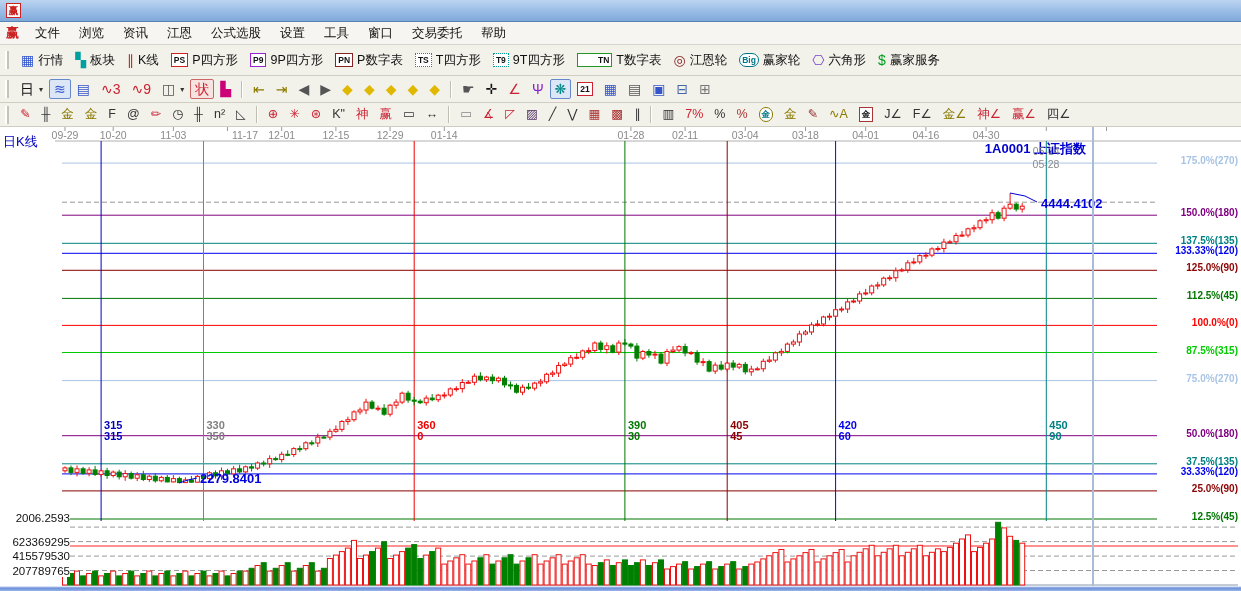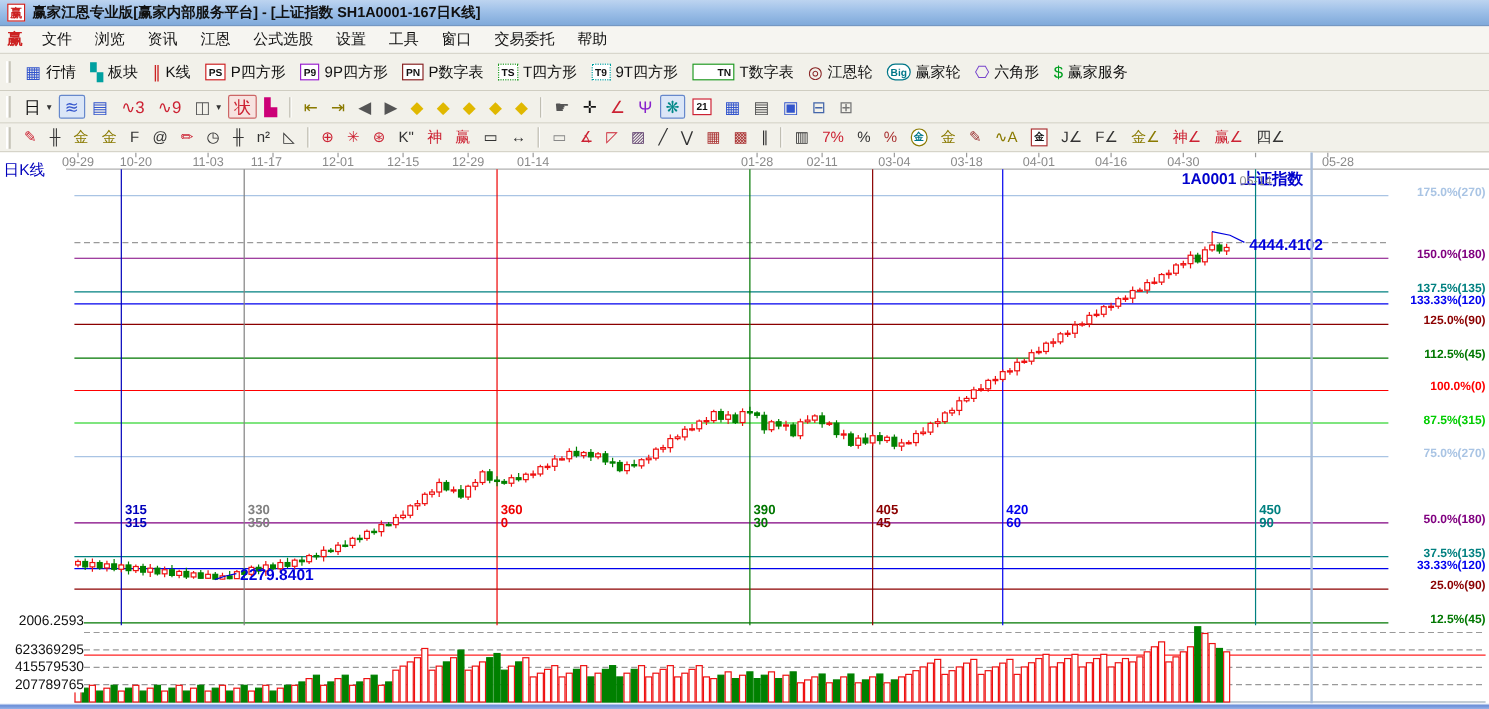--- a/index.html
+++ b/index.html
@@ -45,21 +45,20 @@
   .annot { position:absolute; font-size:13px; font-weight:bold; color:#0000dd; }
   #right-border { position:absolute; top:0; right:0; width:2px; height:464px; background:#a8bcd8; }
   #bottom-strip { position:absolute; left:0; top:459px; width:1241px; height:5px;
     background:linear-gradient(180deg,#ffffff 0%,#6a8ed8 40%,#9ab4e8 100%); }
 </style>
 </head>
 <body>
 
 <div id="titlebar">
   <span class="logo-box">赢</span>
-  <span>赢家江恩专业版[赢家内部服务平台] - [上证指数  SH1A0001-167日K线]</span>
 </div>
 
 <div id="menubar">
   <span class="menu-logo">赢</span>
 <div class="menu-item">文件</div>
     <div class="menu-item">浏览</div>
     <div class="menu-item">资讯</div>
     <div class="menu-item">江恩</div>
     <div class="menu-item">公式选股</div>
     <div class="menu-item">设置</div>
@@ -891,34 +890,34 @@
   <div class="annot" style="top:344px;left:200px;">2279.8401</div>
   <div class="leftlbl" style="top:385px;">2006.2593</div>
   <div class="leftlbl" style="top:409px;">623369295</div>
   <div class="leftlbl" style="top:423px;">415579530</div>
   <div class="leftlbl" style="top:438px;">207789765</div>
   <div id="right-border"></div>
   <div id="bottom-strip"></div>
 <div class="datelbl" style="left: 43px;">09-29</div>
     <div class="datelbl" style="left: 91.2px;">10-20</div>
     <div class="datelbl" style="left: 151.4px;">11-03</div>
-    <div class="datelbl" style="left: 200px;">11-17</div>
+    <div class="datelbl" style="left: 223px;">11-17</div>
     <div class="datelbl" style="left: 259.7px;">12-01</div>
     <div class="datelbl" style="left: 313.9px;">12-15</div>
     <div class="datelbl" style="left: 368.1px;">12-29</div>
     <div class="datelbl" style="left: 422.3px;">01-14</div>
     <div class="datelbl" style="left: 608.9px;">01-28</div>
     <div class="datelbl" style="left: 663.1px;">02-11</div>
     <div class="datelbl" style="left: 723.3px;">03-04</div>
     <div class="datelbl" style="left: 783.5px;">03-18</div>
     <div class="datelbl" style="left: 843.7px;">04-01</div>
     <div class="datelbl" style="left: 903.9px;">04-16</div>
     <div class="datelbl" style="left: 964.1px;">04-30</div>
     <div class="datelbl" style="left: 1024.3px; margin-top: 16px;">05-14</div>
-    <div class="datelbl" style="left: 1093px;">05-28</div>
+    <div class="datelbl" style="left: 1024px; margin-top: 29px;">05-28</div>
     <div class="plabel" style="top: 28.1px; color: rgb(169, 196, 228);">175.0%(270)</div>
     <div class="plabel" style="top: 80.2px; color: rgb(128, 0, 128);">150.0%(180)</div>
     <div class="plabel" style="top: 108.3px; color: rgb(0, 128, 128);">137.5%(135)</div>
     <div class="plabel" style="top: 118.3px; color: rgb(0, 0, 238);">133.33%(120)</div>
     <div class="plabel" style="top: 135.3px; color: rgb(139, 0, 0);">125.0%(90)</div>
     <div class="plabel" style="top: 163.4px; color: rgb(0, 119, 0);">112.5%(45)</div>
     <div class="plabel" style="top: 190.4px; color: rgb(255, 0, 0);">100.0%(0)</div>
     <div class="plabel" style="top: 217.5px; color: rgb(0, 204, 0);">87.5%(315)</div>
     <div class="plabel" style="top: 245.6px; color: rgb(169, 196, 228);">75.0%(270)</div>
     <div class="plabel" style="top: 300.7px; color: rgb(128, 0, 128);">50.0%(180)</div>

